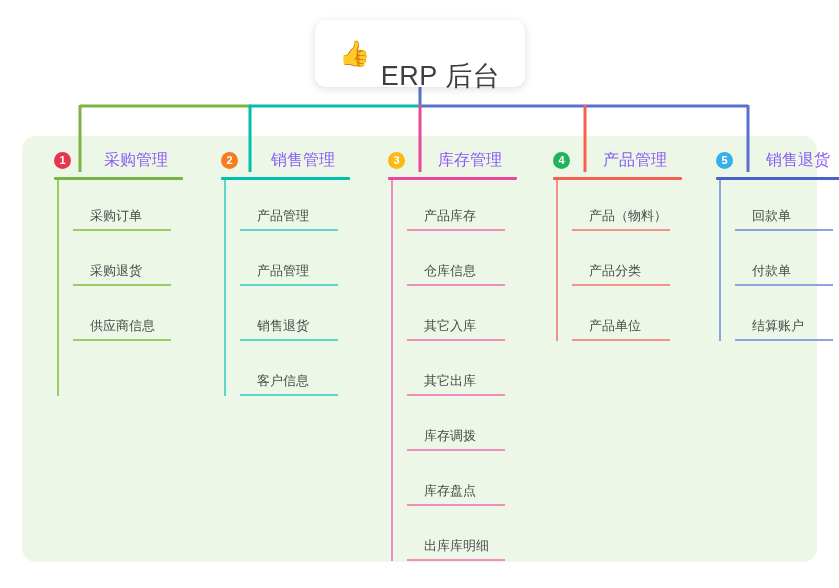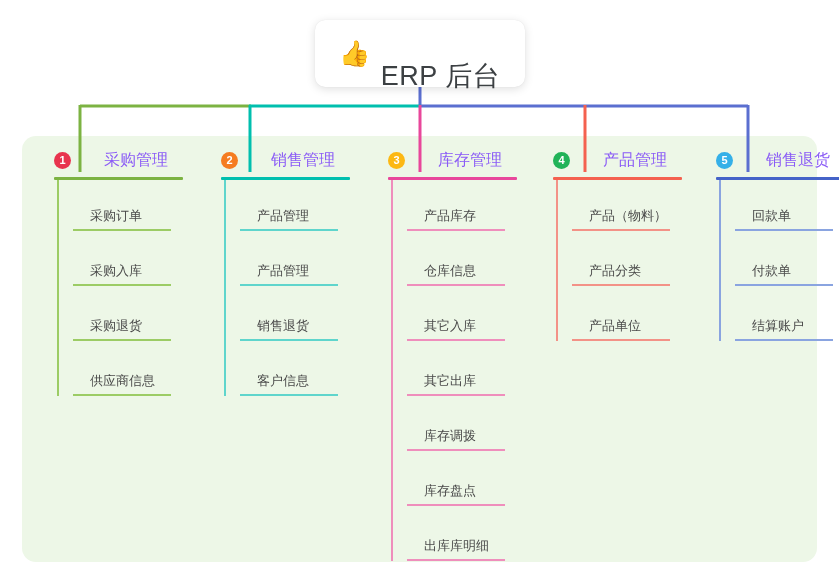--- a/index.html
+++ b/index.html
@@ -175,24 +175,20 @@
           <span class="col-title">采购管理</span>
         </div>
         <div class="col-rule" style="background: rgb(124, 179, 66);"></div>
         <div class="leaf-list">
           <div class="leaf-spine" style="background: rgb(156, 204, 101); height: 216px;"></div>
           <div class="leaf">
             <span class="leaf-label">采购订单</span>
             <div class="leaf-rule" style="background: rgb(156, 204, 101);"></div>
           </div>
           <div class="leaf">
-            <span class="leaf-label">采购入库</span>
-            <div class="leaf-rule" style="background: rgb(156, 204, 101);"></div>
-          </div>
-          <div class="leaf">
             <span class="leaf-label">采购退货</span>
             <div class="leaf-rule" style="background: rgb(156, 204, 101);"></div>
           </div>
           <div class="leaf">
             <span class="leaf-label">供应商信息</span>
             <div class="leaf-rule" style="background: rgb(156, 204, 101);"></div>
           </div>
         </div>
       </div>
       <div class="column" style="left: 205px;">

